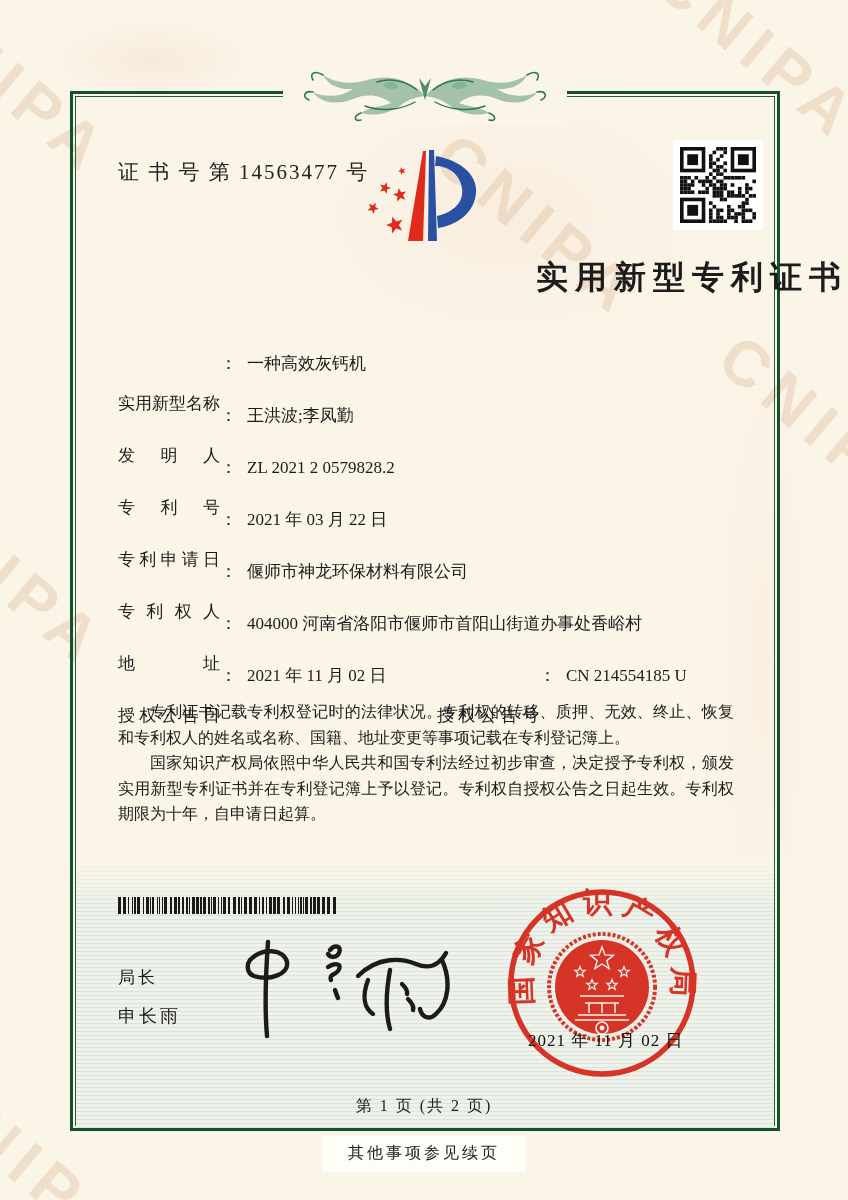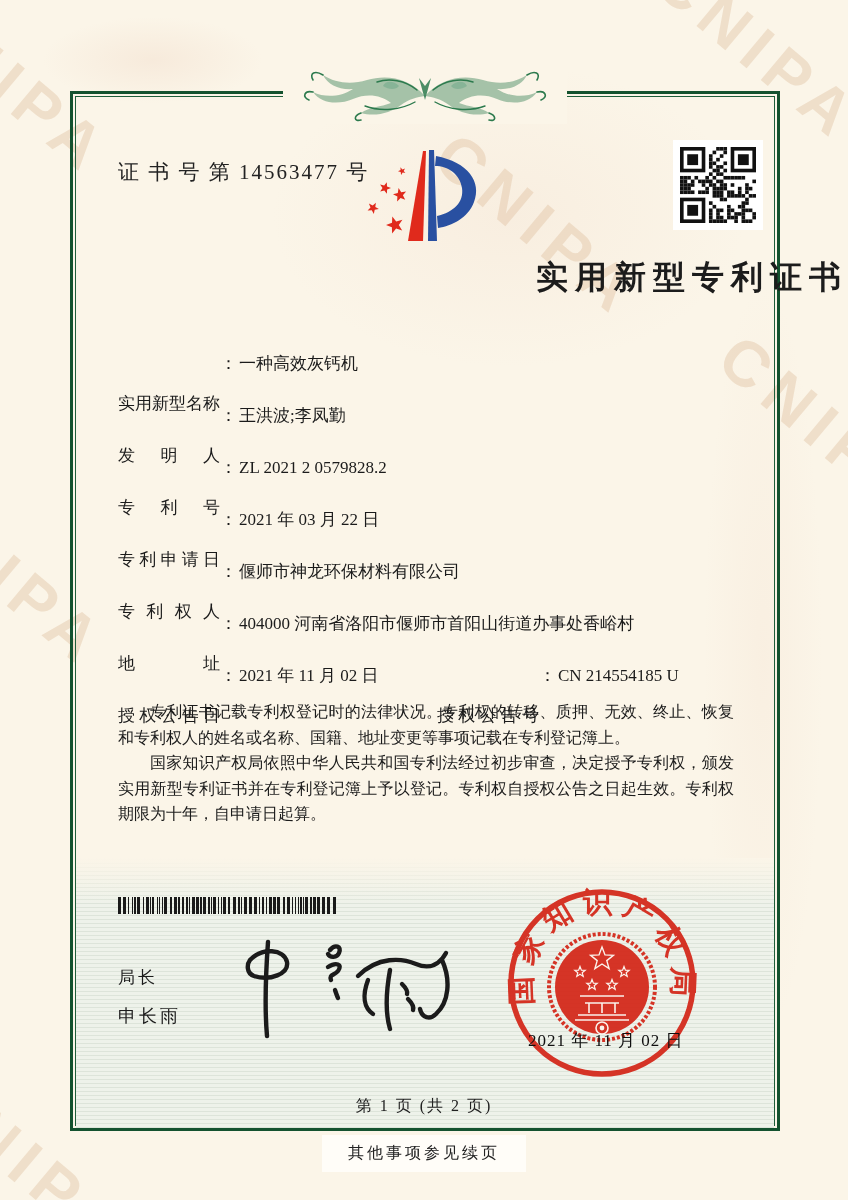--- a/index.html
+++ b/index.html
@@ -21,21 +21,21 @@
       letter-spacing:2px;}
   .logo{position:absolute;z-index:4;left:352px;top:146px;width:132px;height:104px;}
   .qr-box{position:absolute;z-index:4;left:673px;top:140px;width:90px;height:90px;
       background:#fff;box-sizing:border-box;padding:7px;}
   .title{position:absolute;z-index:4;left:0;right:0;top:256px;text-align:right;
       font-size:32px;font-weight:bold;letter-spacing:7px;color:#1c1c1c;}
   .fields{position:absolute;z-index:4;left:118px;top:352px;width:616px;font-size:17px;color:#1b1b1b;}
   .frow{position:relative;height:27px;margin-bottom:25px;white-space:nowrap;}
   .flabel{display:inline-block;width:102px;text-align:justify;text-align-last:justify;vertical-align:top;margin-top:40px;}
   .fcolon{display:inline-block;margin:0 2px 0 0;}
-  .fvalue{display:inline-block;}
+  .fvalue{display:inline-block;margin-left:8px;}
   .fpair2{position:absolute;left:319px;top:0;}
   .paras{position:absolute;z-index:4;left:118px;top:699px;width:616px;font-size:16px;
       line-height:25.5px;color:#1b1b1b;}
   .paras p{margin:0;text-indent:2em;text-align:justify;}
   .band{position:absolute;z-index:2;left:76px;top:858px;width:698px;height:270px;
       background-color:#eef2ea;
       background-image:repeating-linear-gradient(0deg, rgba(152,172,152,.20) 0 1px, transparent 1px 4px);}
   .band::before{content:"";position:absolute;left:0;top:0;right:0;height:46px;
       background:linear-gradient(#fbf5e8, rgba(251,245,232,0));}
   .barcode{position:absolute;z-index:4;left:118px;top:897px;width:220px;height:17px;}

